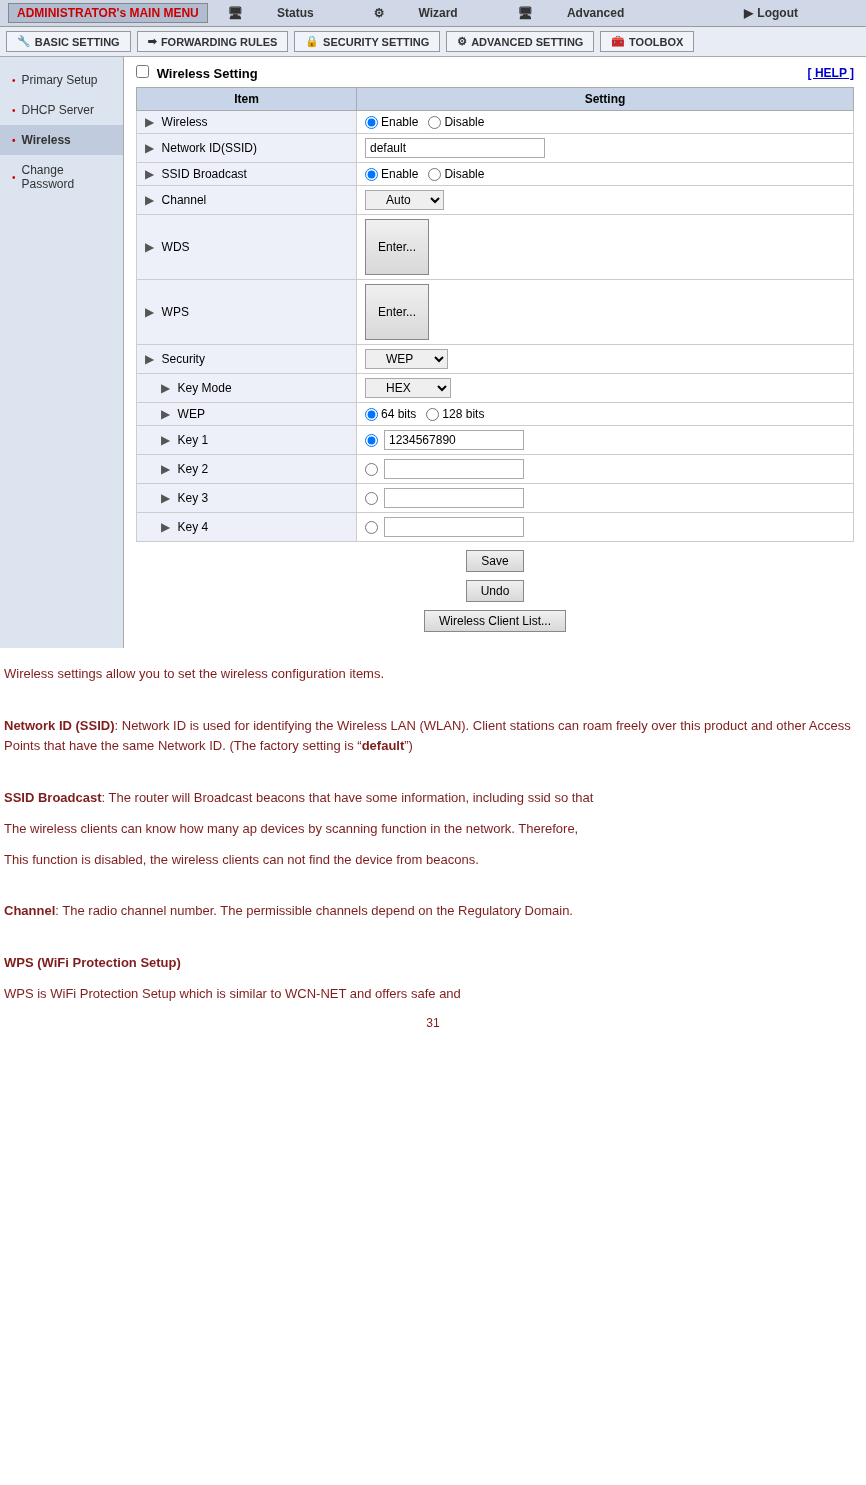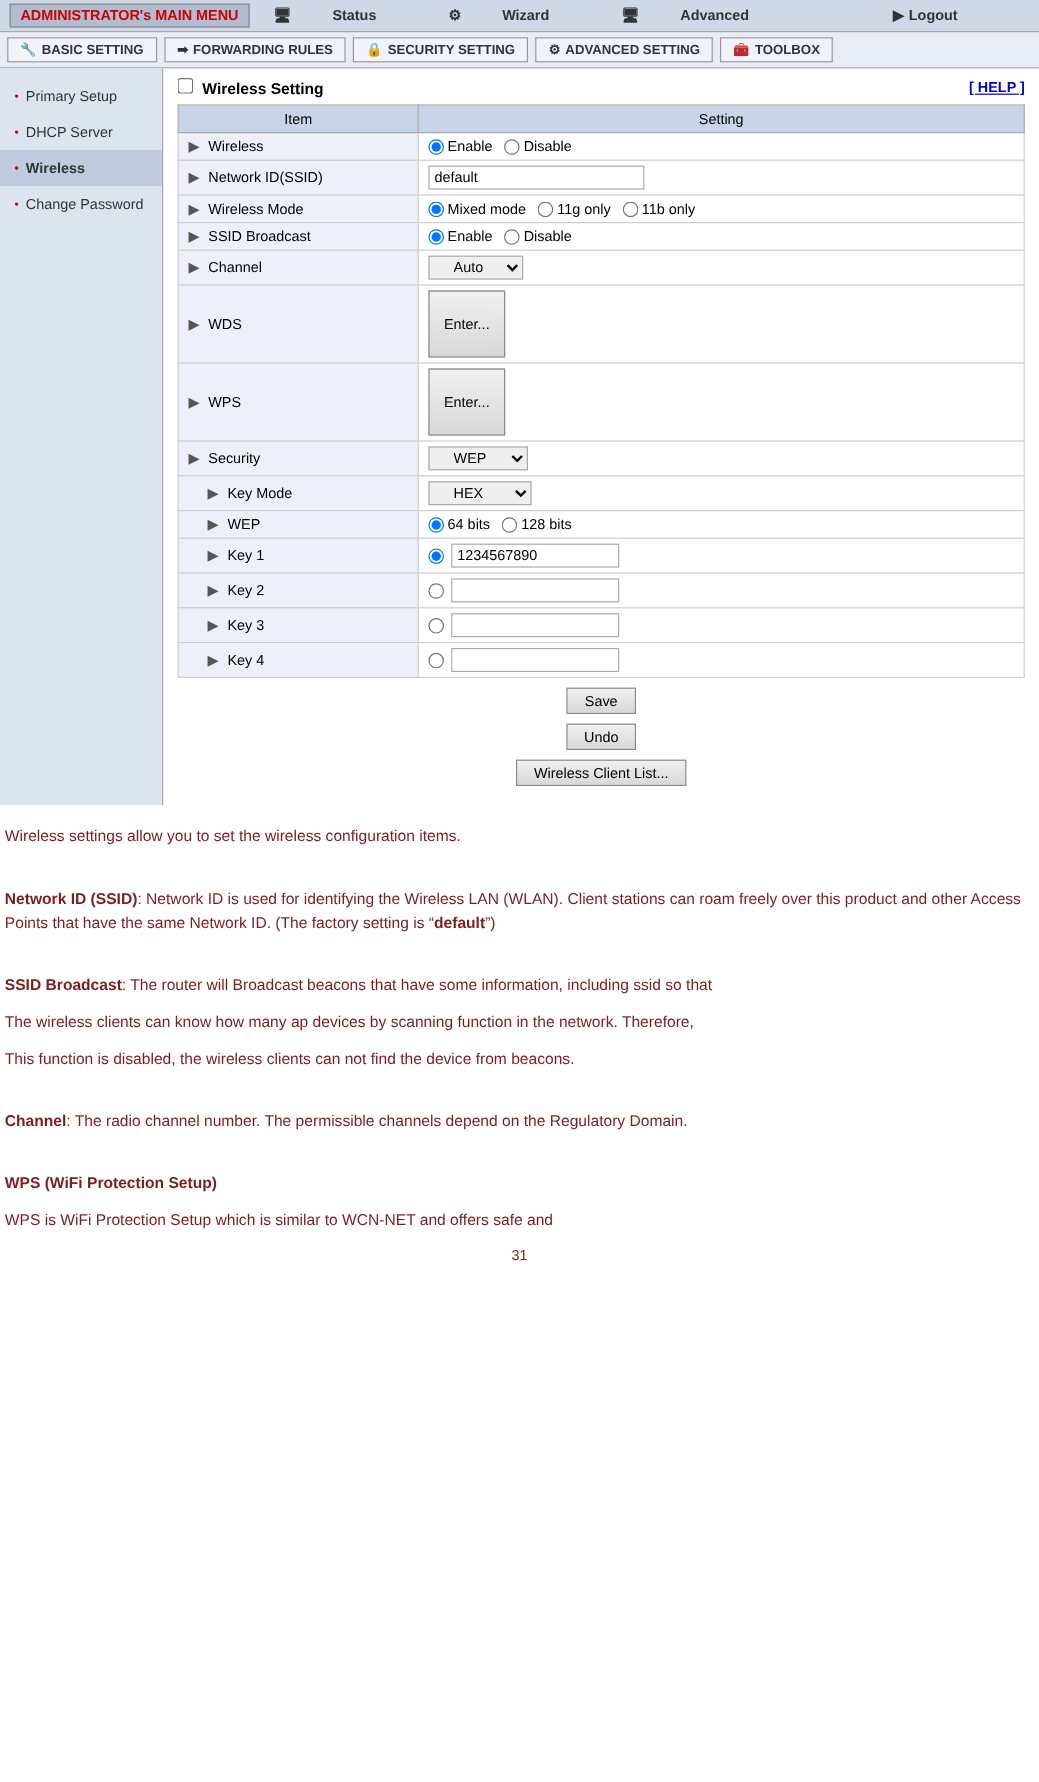--- a/index.html
+++ b/index.html
@@ -62,21 +62,21 @@
       font-size: 11px;
       font-weight: bold;
       color: #333;
     }
     
     .main-layout {
       display: flex;
     }
     
     .sidebar {
-      width: 136px;
+      width: 124px;
       background: #dce4f0;
       border-right: 1px solid #aaa;
       padding: 8px 0;
       min-height: 560px;
     }
     .sidebar-item {
       padding: 8px 12px;
       font-size: 12px;
       color: #333;
       cursor: pointer;
@@ -116,30 +116,30 @@
     .settings-table {
       width: 100%;
       border-collapse: collapse;
       font-size: 12px;
     }
     .settings-table th {
       background: #c8d4e8;
       border: 1px solid #aaa;
       padding: 4px 8px;
       text-align: center;
-      font-weight: normal;
+      font-weight: bold;
     }
     .settings-table td {
       border: 1px solid #ccc;
       padding: 4px 8px;
       vertical-align: middle;
     }
     .settings-table td.item-col {
       background: #edf0f8;
-      width: 200px;
+      width: 220px;
     }
     .settings-table td.item-col.sub {
       padding-left: 24px;
     }
     .item-arrow {
       color: #555;
       margin-right: 4px;
     }
     .radio-group {
       display: flex;
@@ -301,36 +301,20 @@
           </td>
         </tr>
 
         <tr>
           <td class="item-col"><span class="item-arrow">▶</span> Network ID(SSID)</td>
           <td>
             <input type="text" class="wide" value="default" style="">
           </td>
         </tr>
 
-        <tr>
-          <td class="item-col"><span class="item-arrow">▶</span> Wireless Mode</td>
-          <td>
-            <div class="radio-group">
-              <label>
-                <input type="radio" name="wmode" checked="" style=""> Mixed mode
-              </label>
-              <label>
-                <input type="radio" name="wmode" style=""> 11g only
-              </label>
-              <label>
-                <input type="radio" name="wmode" style=""> 11b only
-              </label>
-            </div>
-          </td>
-        </tr>
 
         <tr>
           <td class="item-col"><span class="item-arrow">▶</span> SSID Broadcast</td>
           <td>
             <div class="radio-group">
               <label>
                 <input type="radio" name="ssidbc" checked="" style=""> Enable
               </label>
               <label>
                 <input type="radio" name="ssidbc" style=""> Disable

